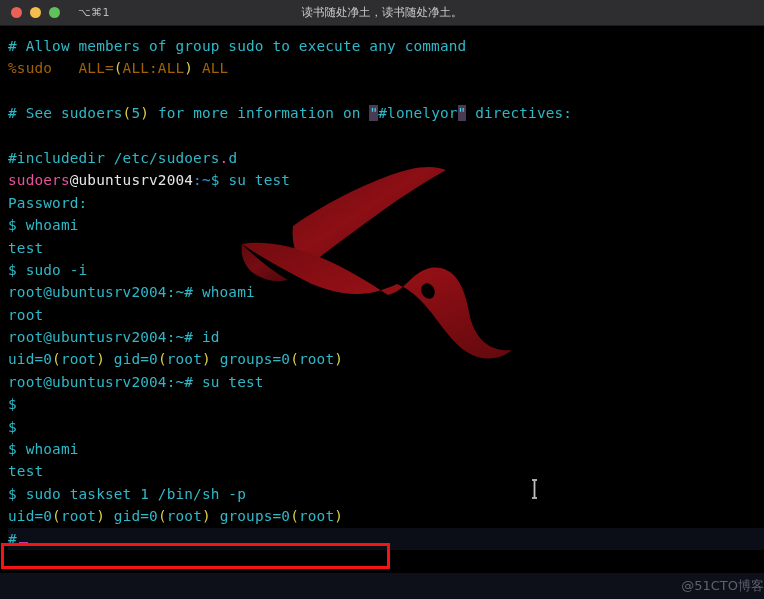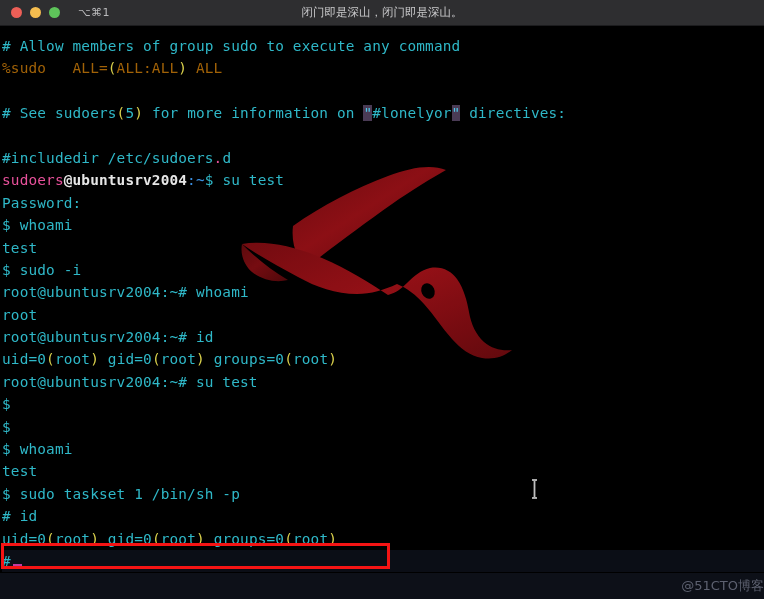--- a/index.html
+++ b/index.html
@@ -89,38 +89,38 @@
     width: 300px;
     height: 220px;
     opacity: 0.92;
     pointer-events: none;
     z-index: 1;
   }
 
   #lines {
     position: relative;
     z-index: 3;
-    padding: 9px 0 0 2px;
+    padding: 9px 0 0 8px;
   }
   .line {
     height: 22.4px;
     line-height: 22.4px;
     font-size: 14.4px;
     white-space: pre;
     color: #4ec9e8;
     letter-spacing: 0.15px;
   }
   .line.blank { color: transparent; }
 
   
   .c-cyan    { color: #a16207; }
   .c-teal    { color: #2fb8c8; }
   .c-yellow  { color: #d8cf4b; }
   .c-pink    { color: #e8519b; }
-  .c-white   { color: #e6e6e6; font-weight: bold; }
+  .c-white   { color: #e6e6e6; font-weight: normal; }
   .c-blue    { color: #3b8fe0; }
   .hl-quote  {
     background: #4a3b55;
     color: #4ec9e8;
   }
 
   
   #redbox {
     position: absolute;
     left: 1px;
@@ -184,21 +184,21 @@
 
 <div id="window">
 
   <div id="titlebar">
     <div class="lights">
       <span class="light close"></span>
       <span class="light min"></span>
       <span class="light max"></span>
     </div>
     <span id="shortcut-label">⌥⌘1</span>
-    <span id="window-title">闭门即是深山，闭门即是深山。</span>
+    <span id="window-title">读书随处净土，读书随处净土。</span>
   </div>
 
   <div id="terminal">
 
     <svg id="dragon" viewBox="0 0 300 220">
       <defs>
         <linearGradient id="dg" x1="0" y1="0" x2="1" y2="1">
           <stop offset="0%" stop-color="#7d0d12"></stop>
           <stop offset="45%" stop-color="#a01218"></stop>
           <stop offset="100%" stop-color="#6b0a0f"></stop>
@@ -264,21 +264,20 @@
       <div class="line"><span class="c-teal">$</span></div>
 
       <div class="line"><span class="c-teal">$</span></div>
 
       <div class="line"><span class="c-teal">$ whoami</span></div>
 
       <div class="line"><span class="c-teal">test</span></div>
 
       <div class="line"><span class="c-teal">$ sudo taskset 1 /bin/sh -p</span></div>
 
-      <div class="line"><span class="c-teal"># id</span></div>
 
       <div class="line"><span class="c-teal">uid=0</span><span class="c-yellow">(</span><span class="c-teal">root</span><span class="c-yellow">)</span><span class="c-teal"> gid=0</span><span class="c-yellow">(</span><span class="c-teal">root</span><span class="c-yellow">)</span><span class="c-teal"> groups=0</span><span class="c-yellow">(</span><span class="c-teal">root</span><span class="c-yellow">)</span></div>
 
       <div class="line active"><span class="c-teal">#</span><span class="cursor-block"></span></div>
 
     </div>
 
     <div id="redbox"></div>
 
     <svg id="mouse-pointer" viewBox="0 0 11 20">

